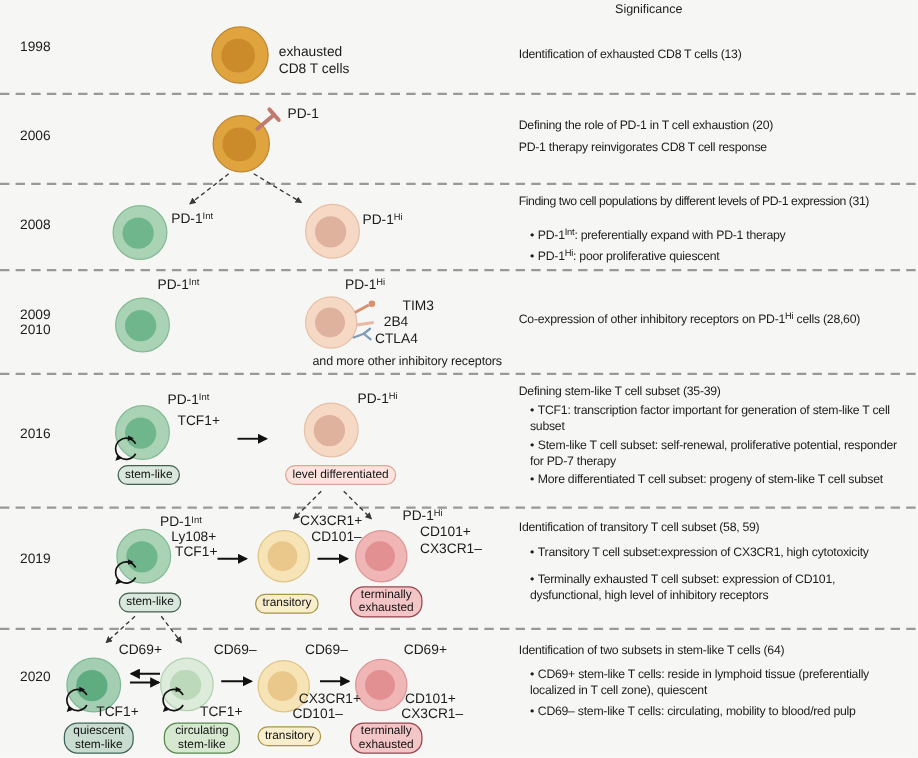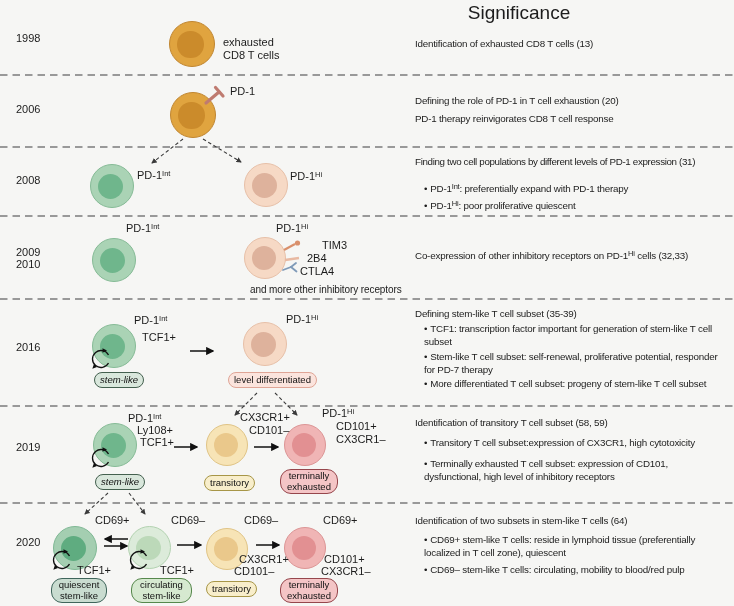--- a/index.html
+++ b/index.html
@@ -22,28 +22,28 @@
   .dkgreen{background:#a4ceb1;border:1px solid #7fb894}.dkgreen .nuc{background:#5fac80}
   .ltgreen{background:#dcebda;border:1px solid #b2d2b0}.ltgreen .nuc{background:#bcd9b9}
   
   .lbl{position:absolute;font-size:11px;white-space:nowrap;color:#1c1c1c;}
   .sup{font-size:7.5px;position:relative;top:-3.5px;}
   .note{position:absolute;font-size:10px;letter-spacing:-0.1px;white-space:nowrap;}
   
   .badge{position:absolute;font-size:9.5px;line-height:10.5px;padding:1.5px 5px;
     border-radius:9px;border:1.5px solid #444;text-align:center;white-space:nowrap;color:#111;}
   .badge2{white-space:normal;border-radius:11px;padding:1px 3px;}
-  .bdg-stem{background:#d9e7dc;border-color:#44604f;font-style:italic;}
+  .bdg-stem{background:#d9e7dc;border-color:#44604f;}
   .bdg-morediff{background:#fbe4dd;border-color:#dfa596;}
   .bdg-transitory{background:#f8eecb;border-color:#a79647;}
   .bdg-terminal{background:#f4c5c6;border-color:#96464c;}
   .bdg-quiescent{background:#c9dcd0;border-color:#3f655b;}
   .bdg-circulating{background:#d6e9d0;border-color:#56884c;}
   
-  .sig-title{position:absolute;left:413px;top:2px;width:212px;text-align:center;font-size:19px;}
+  .sig-title{position:absolute;left:413px;top:2px;width:212px;text-align:center;font-size:10px;}
   .sig-t{position:absolute;left:415px;font-size:9.8px;letter-spacing:-0.2px;white-space:nowrap;}
   .sig-b{position:absolute;left:424px;width:294px;font-size:9.8px;letter-spacing:-0.2px;line-height:12.5px;}
   .sig-b::before{content:"\2022";margin-right:3px;}
 </style>
 </head>
 <body>
 
 <div id="figure">
 
   <svg class="layer" width="734" height="606">
@@ -233,21 +233,21 @@
 
   <div class="sig-t" style="top:38px">Identification of exhausted CD8 T cells (13)</div>
 
   <div class="sig-t" style="top:95px">Defining the role of PD-1 in T cell exhaustion (20)</div>
   <div class="sig-t" style="top:113px">PD-1 therapy reinvigorates CD8 T cell response</div>
 
   <div class="sig-t" style="top:156px;letter-spacing:-0.35px">Finding two cell populations by different levels of PD-1 expression (31)</div>
   <div class="sig-b" style="top:183px;white-space:nowrap"><span>PD-1</span><span class="sup">Int</span><span>: preferentially expand with PD-1 therapy</span></div>
   <div class="sig-b" style="top:200px;white-space:nowrap"><span>PD-1</span><span class="sup">Hi</span><span>: poor proliferative quiescent</span></div>
 
-  <div class="sig-t" style="top:250px"><span>Co-expression of other inhibitory receptors on PD-1</span><span class="sup">Hi</span><span> cells (32,33)</span></div>
+  <div class="sig-t" style="top:250px"><span>Co-expression of other inhibitory receptors on PD-1</span><span class="sup">Hi</span><span> cells (28,60)</span></div>
 
   <div class="sig-t" style="top:308px">Defining stem-like T cell subset (35-39)</div>
   <div class="sig-b" style="top:323px">TCF1: transcription factor important for generation of stem-like T cell subset</div>
   <div class="sig-b" style="top:351px">Stem-like T cell subset: self-renewal, proliferative potential, responder for PD-7 therapy</div>
   <div class="sig-b" style="top:378px">More differentiated T cell subset: progeny of stem-like T cell subset</div>
 
   <div class="sig-t" style="top:417px">Identification of transitory T cell subset (58, 59)</div>
   <div class="sig-b" style="top:437px">Transitory T cell subset:expression of CX3CR1, high cytotoxicity</div>
   <div class="sig-b" style="top:458px">Terminally exhausted T cell subset: expression of CD101, dysfunctional, high level of inhibitory receptors</div>
 

